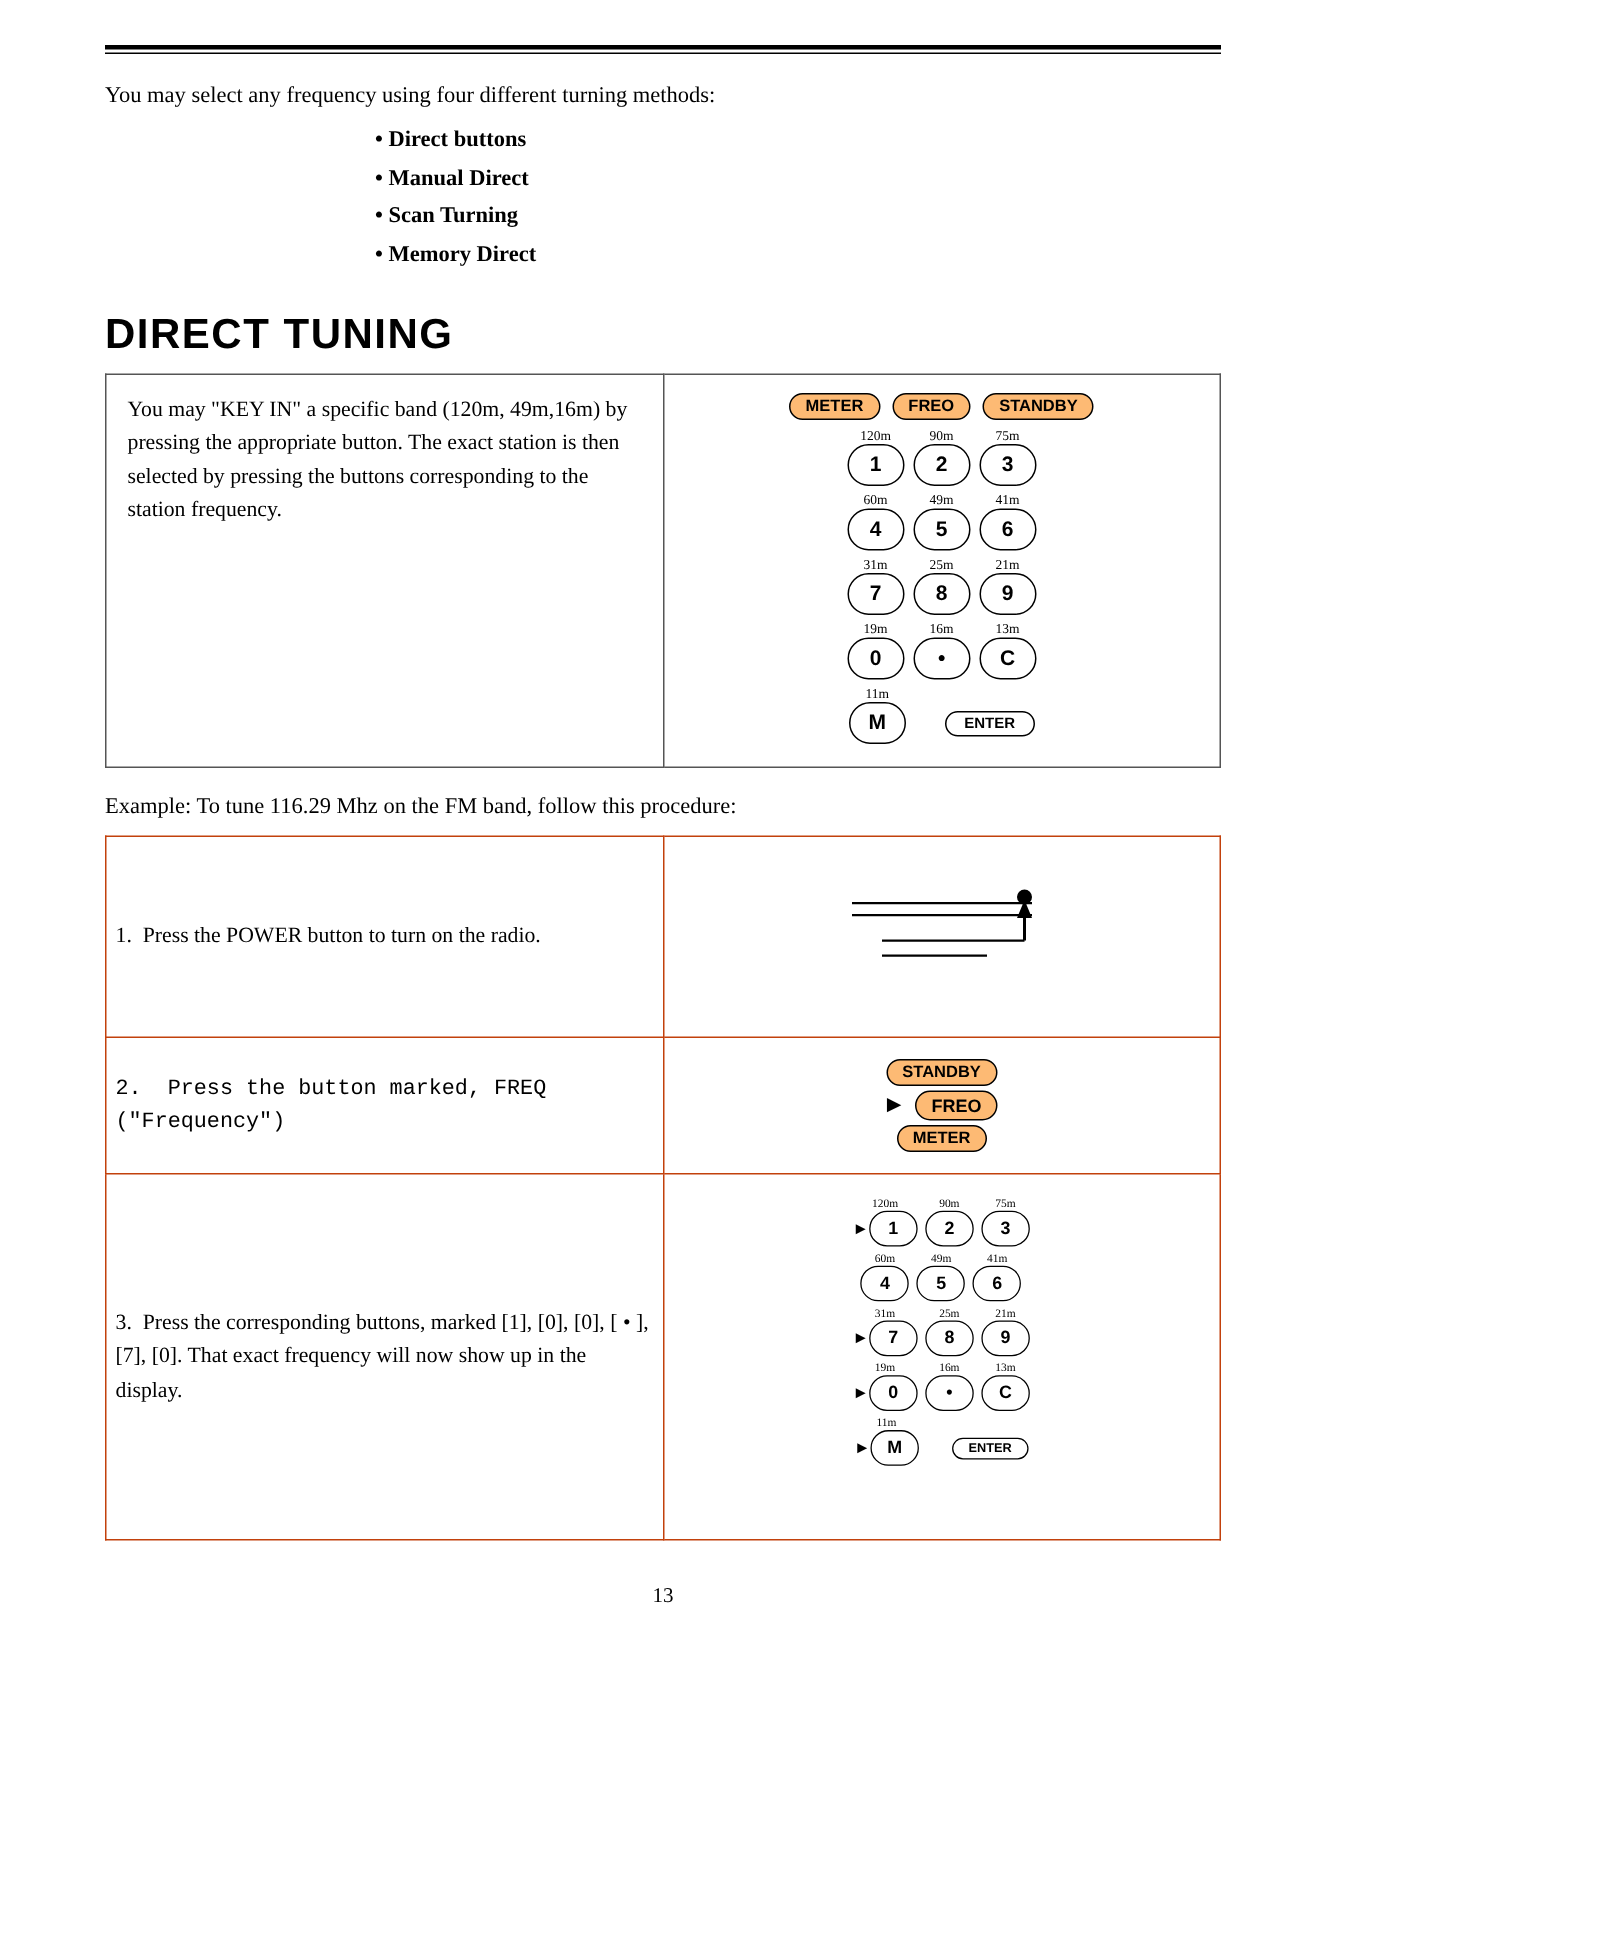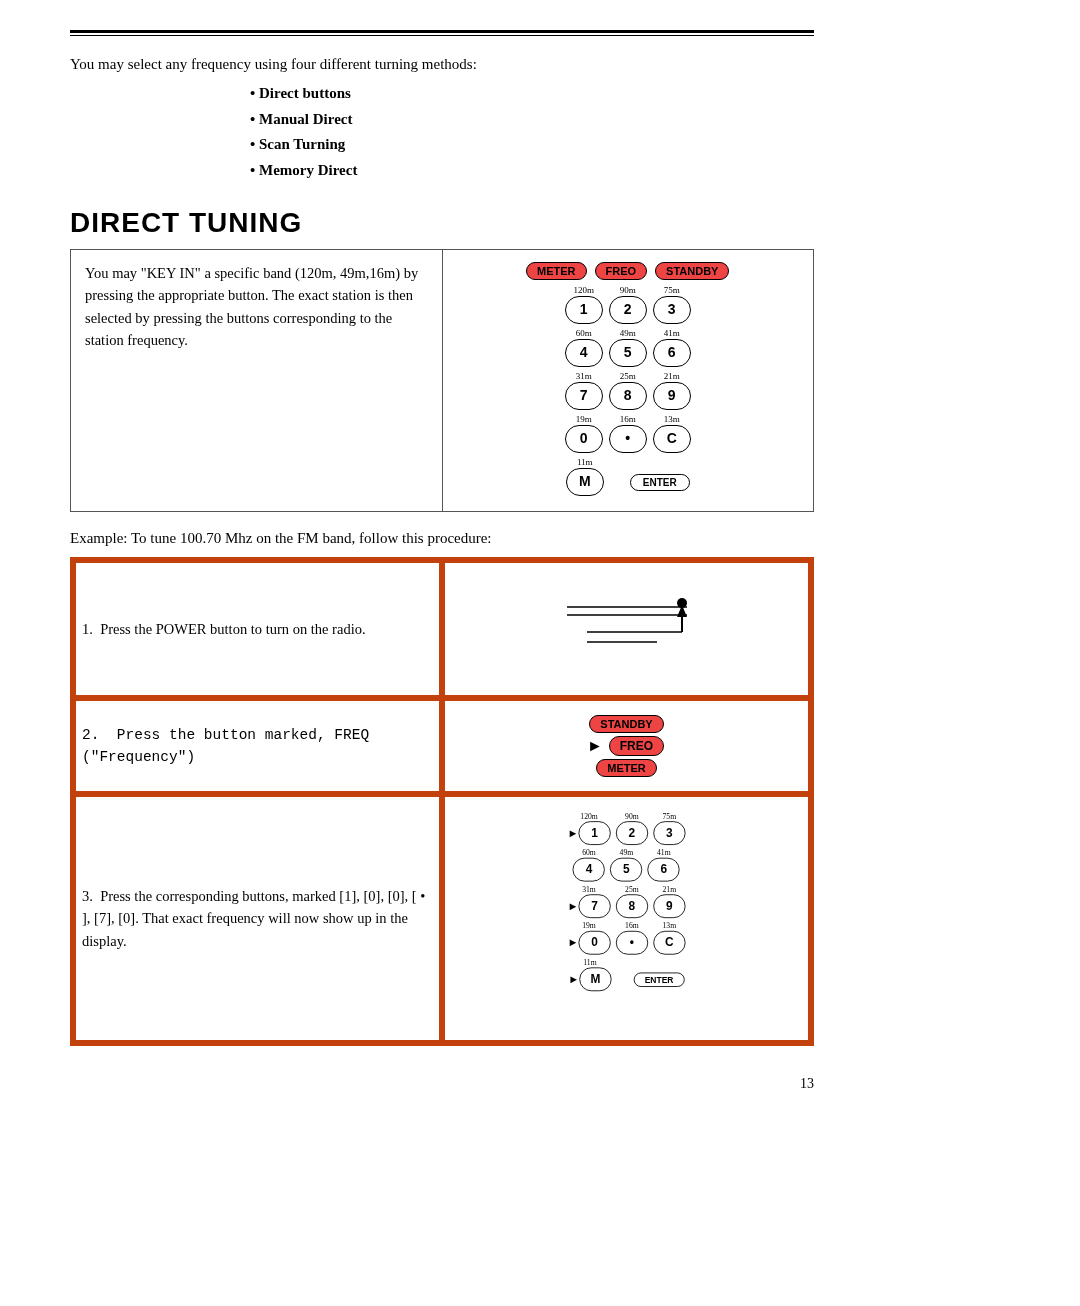--- a/index.html
+++ b/index.html
@@ -90,21 +90,21 @@
       font-weight: normal;
     }
 
     .steps-table {
       width: 100%;
       border: 1px solid #555;
       border-collapse: collapse;
       margin-bottom: 20px;
     }
     .steps-table td {
-      border: 6px solid #c2410c;
+      border: 1px solid #c2410c;
       padding: 14px 6px;
       vertical-align: middle;
     }
     .steps-table td.step-text {
       width: 50%;
       vertical-align: middle;
       font-size: 14.5px;
       line-height: 1.55;
     }
     .steps-table td.step-diagram {
@@ -133,21 +133,21 @@
 
     .key-pill {
       display: inline-block;
       border: 1.5px solid #000;
       border-radius: 12px;
       padding: 2px 10px;
       font-size: 11px;
       font-weight: bold;
       min-width: 44px;
       text-align: center;
-      background: #ef4444;
+      background: #fdba74;
       margin: 0 2px;
       font-family: Arial, sans-serif;
     }
 
     .key-num-wrap {
       display: inline-flex;
       flex-direction: column;
       align-items: center;
       margin: 0 3px;
     }
@@ -191,21 +191,21 @@
       align-items: center;
       gap: 3px;
     }
     .step2-row {
       display: flex;
       align-items: center;
       gap: 4px;
     }
 
     .page-number {
-      text-align: right;
+      text-align: center;
       font-size: 14px;
       margin-top: 30px;
     }
 
     .keypad-small {
       transform: scale(0.85);
       transform-origin: top center;
     }
 
     .arrow-indicator {
@@ -318,21 +318,21 @@
             </div>
           </div>
         </div>
       </td>
     </tr>
   </tbody>
     </table>
 
   <p class="example-text">
     <strong>Example:</strong>
-    <span>To tune 100.70 Mhz on the FM band, follow this procedure:</span>
+    <span>To tune 116.29 Mhz on the FM band, follow this procedure:</span>
   </p>
 
   <table class="steps-table">
 
     <tbody>
         <tr>
       <td class="step-text">
         <span>1.&nbsp; Press the POWER button to turn on the radio.</span>
       </td>
       <td class="step-diagram">

